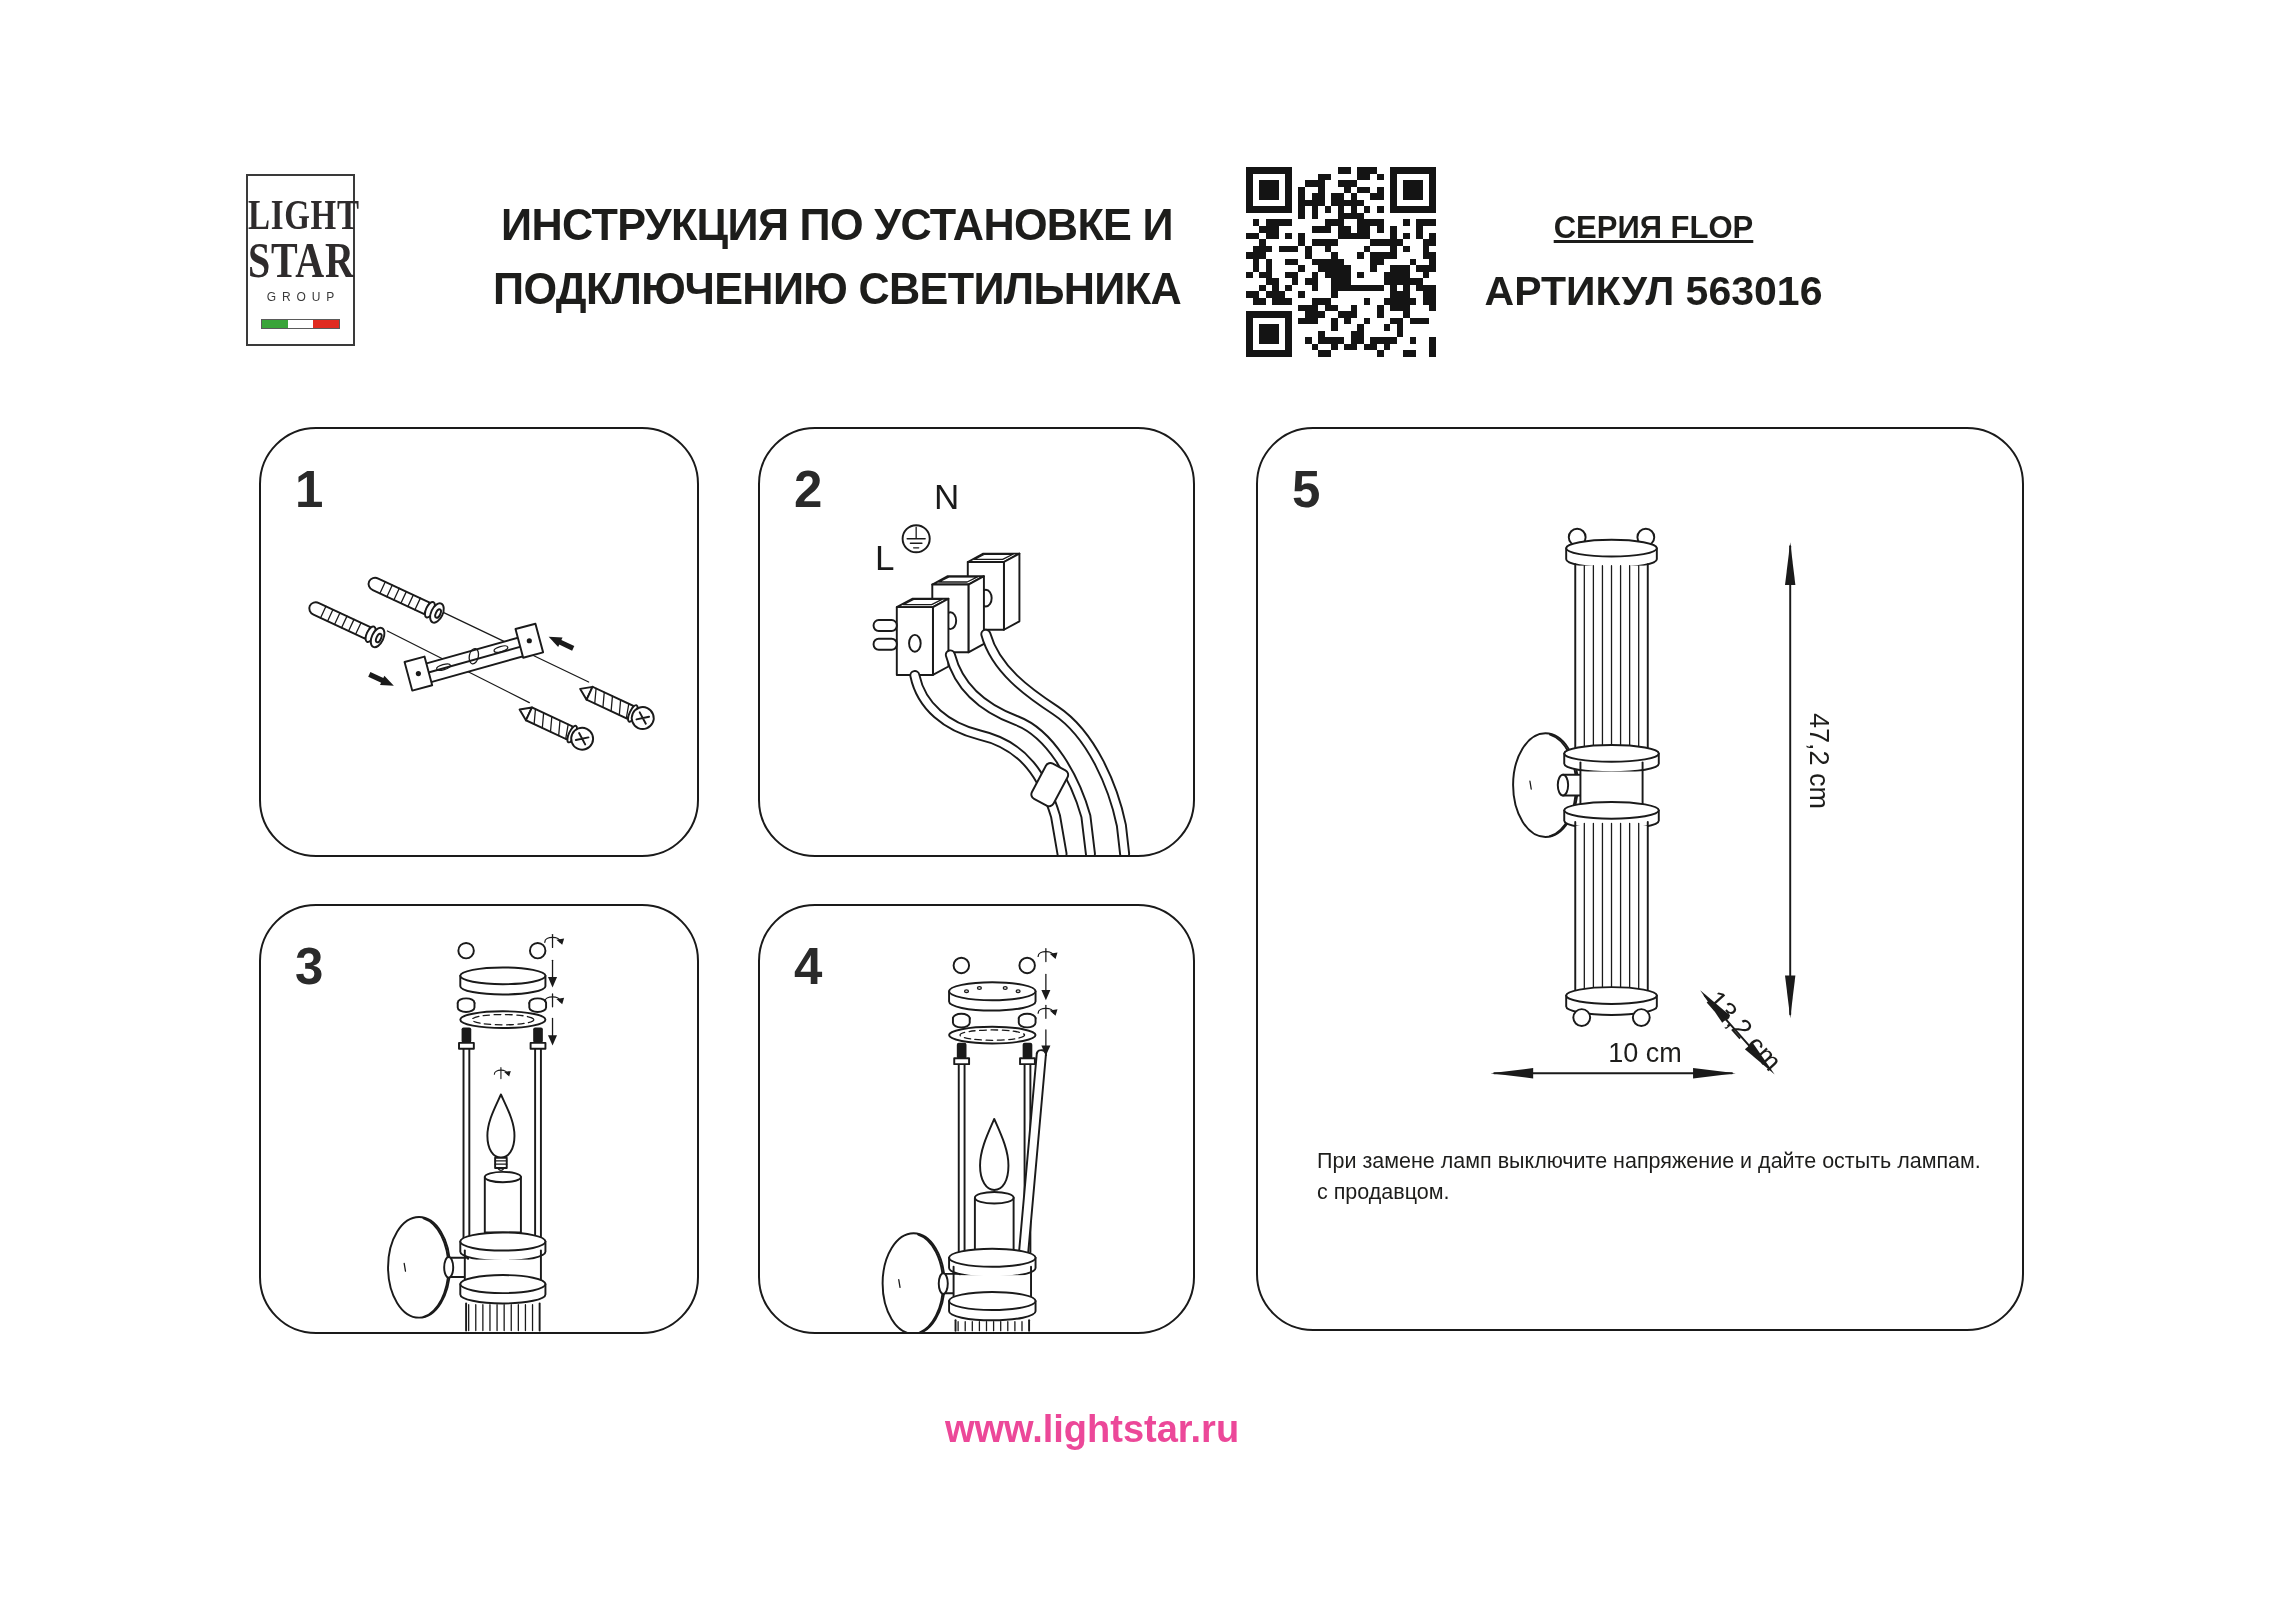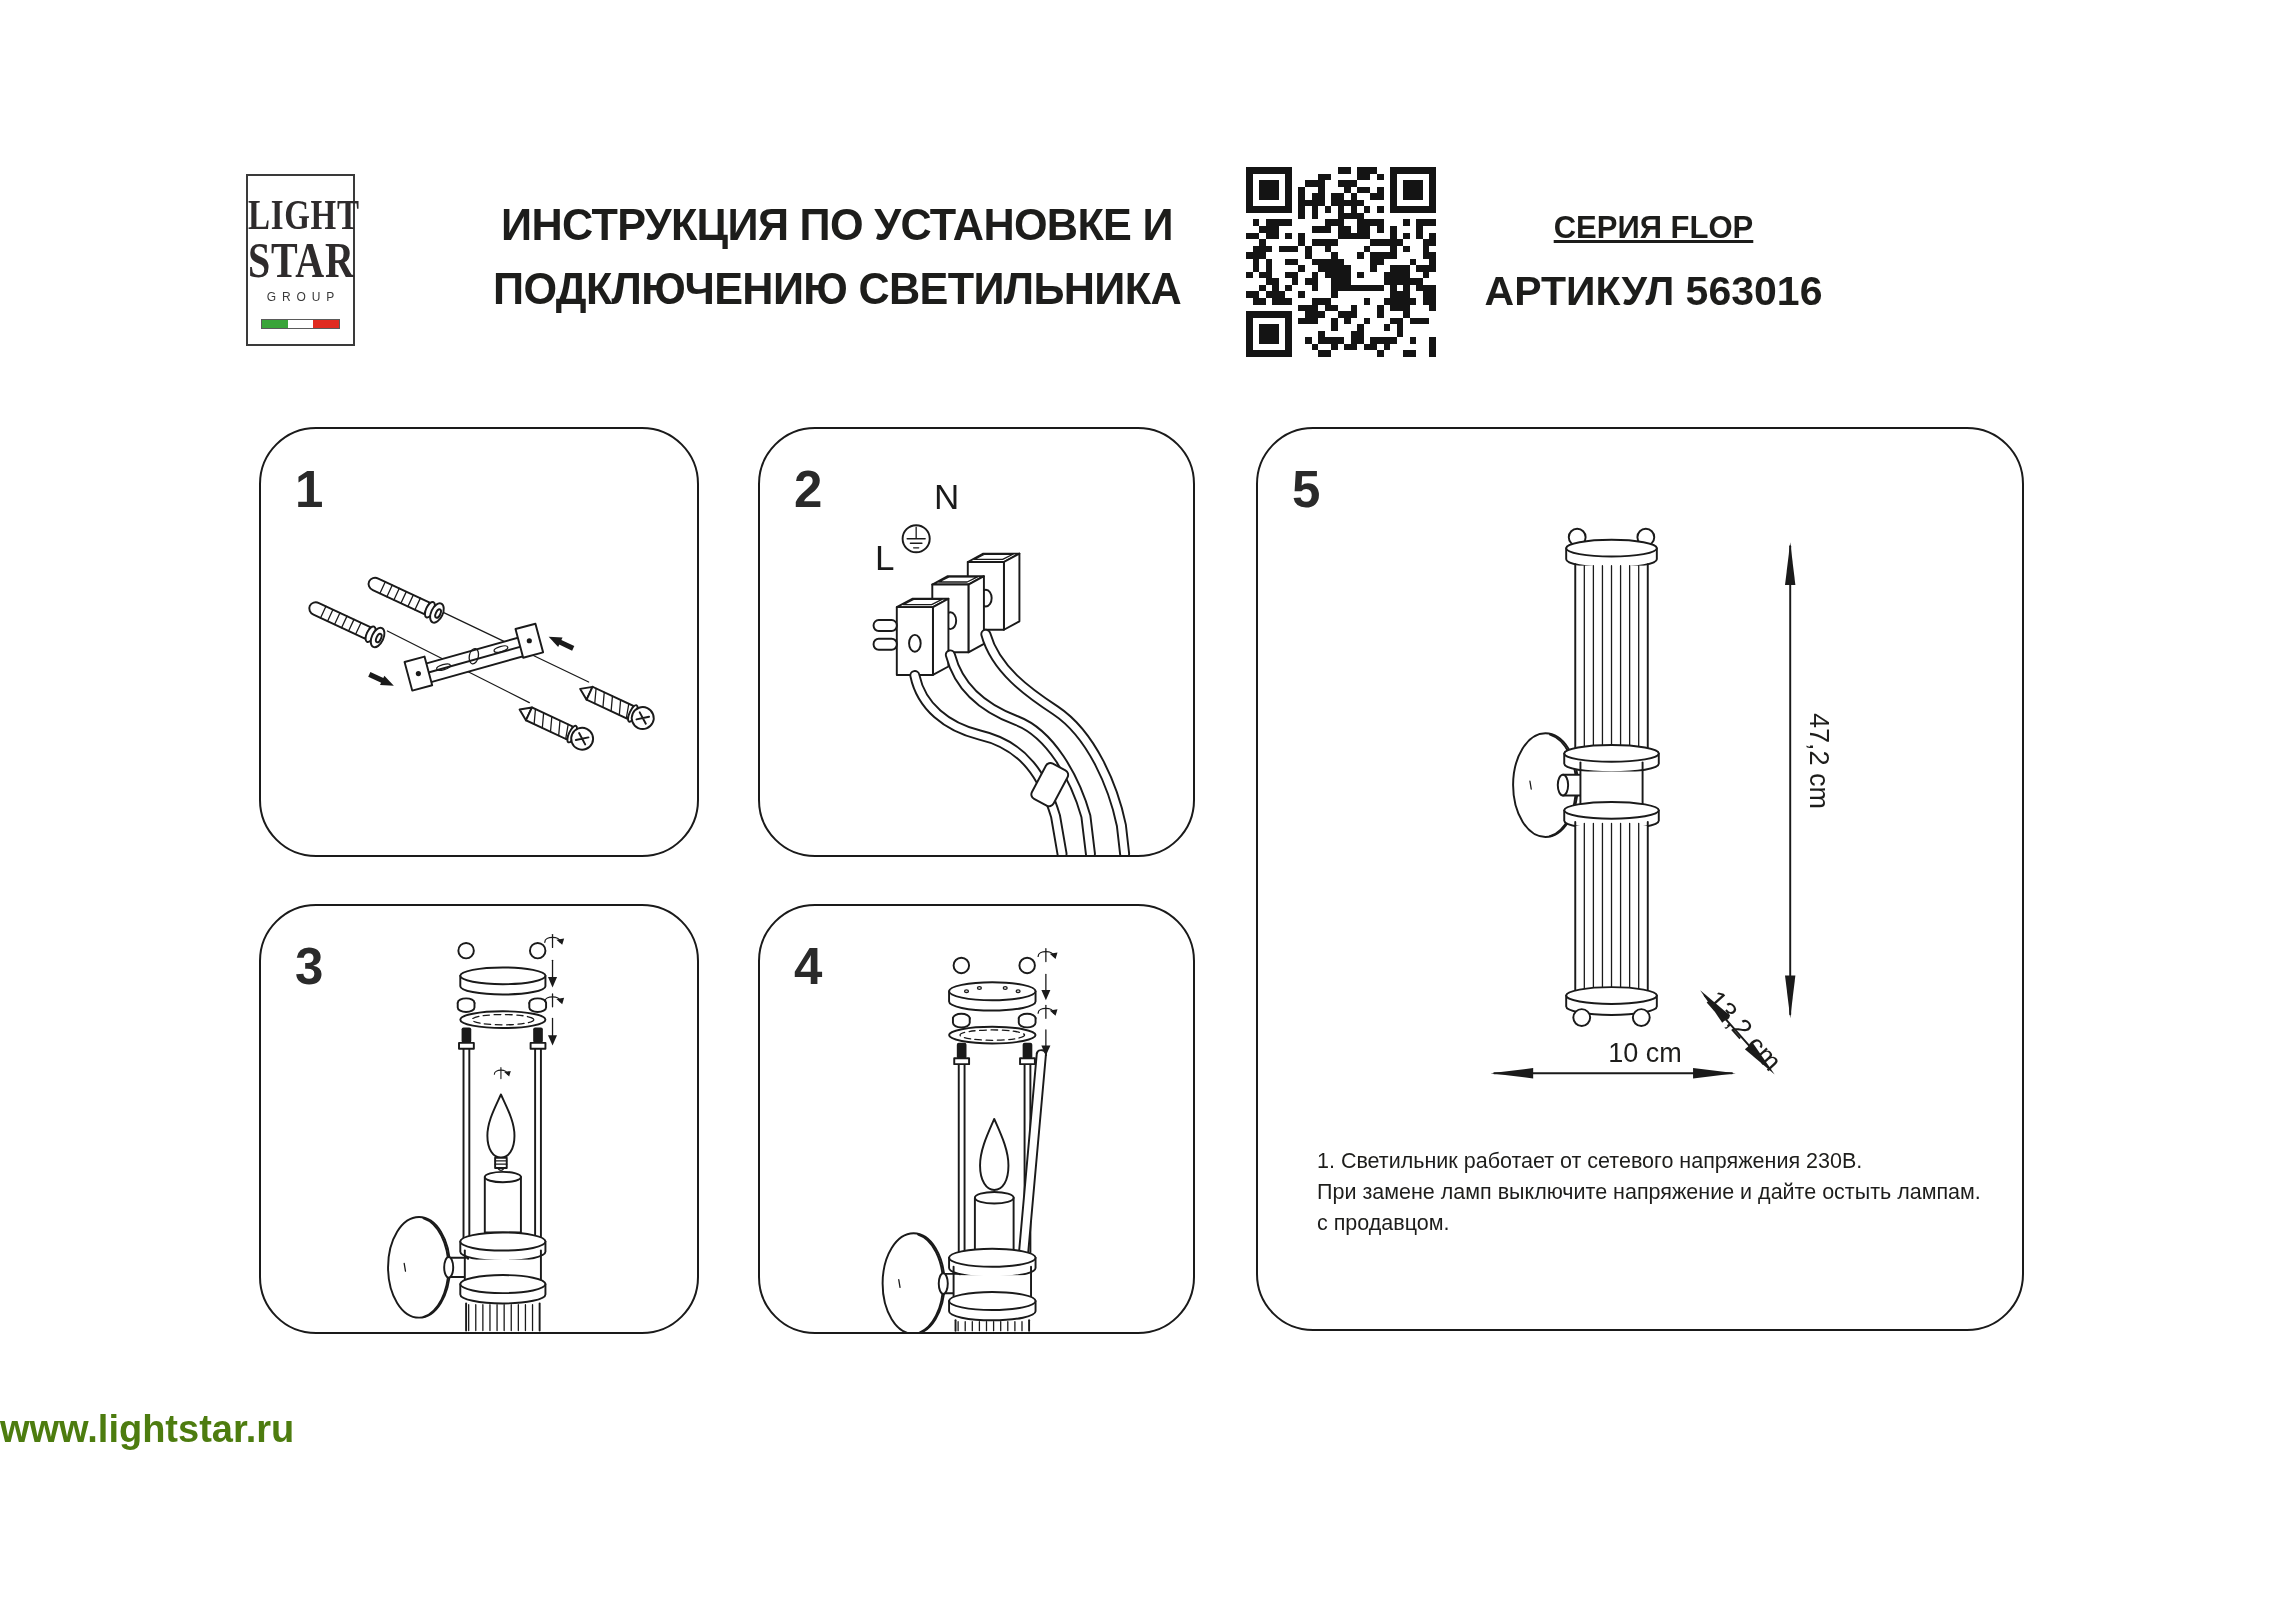--- a/index.html
+++ b/index.html
@@ -43,22 +43,22 @@
   .lbl-l{left:115px;top:109px;}
 
   .dim{position:absolute;font-size:27px;color:#1d1d1b;white-space:nowrap;}
   .dim-h{left:576px;top:284px;transform:rotate(90deg);transform-origin:left top;}
   .dim-d{left:465px;top:556px;transform:rotate(48deg);transform-origin:left top;}
   .dim-w{left:335px;top:609px;width:104px;text-align:center;}
 
   .notes{position:absolute;left:59px;top:717px;font-size:21.5px;line-height:31px;color:#1d1d1b;}
   .notes div{white-space:nowrap;}
 
-  .footer{position:absolute;left:0;top:1408px;width:2184px;text-align:left;
-          font-weight:700;font-size:38px;color:#4d7c0f;}
+  .footer{position:absolute;left:0;top:1408px;width:2184px;text-align:center;
+          font-weight:700;font-size:38px;color:#ec4899;}
 
   svg .ln{stroke:#1a1a1a;stroke-width:3;fill:none;stroke-linecap:round;stroke-linejoin:round;}
   svg .ln2{stroke:#1a1a1a;stroke-width:2;fill:none;stroke-linecap:round;}
   svg .wf{fill:#fff;}
   svg .bk{fill:#1a1a1a;stroke:none;}
 </style>
 </head>
 <body>
 
 <div class="page">
@@ -845,21 +845,20 @@
           <polygon class="bk" points="683,866 717,916 729,905"></polygon>
           <polygon class="bk" points="798,996 752,957 764,947"></polygon>
         </g>
       </g>
     </svg>
     <span class="panel-num">5</span>
     <span class="dim dim-h">47,2 cm</span>
     <span class="dim dim-d">13,2 cm</span>
     <span class="dim dim-w">10 cm</span>
     <div class="notes">
-      <div>1. Светильник работает от сетевого напряжения 230В.</div>
       <div>При замене ламп выключите напряжение и дайте остыть лампам.</div>
       <div>с продавцом.</div>
     </div>
   </div>
 
   <div class="footer">www.lightstar.ru</div>
 </div>
 
 
 </body></html>

